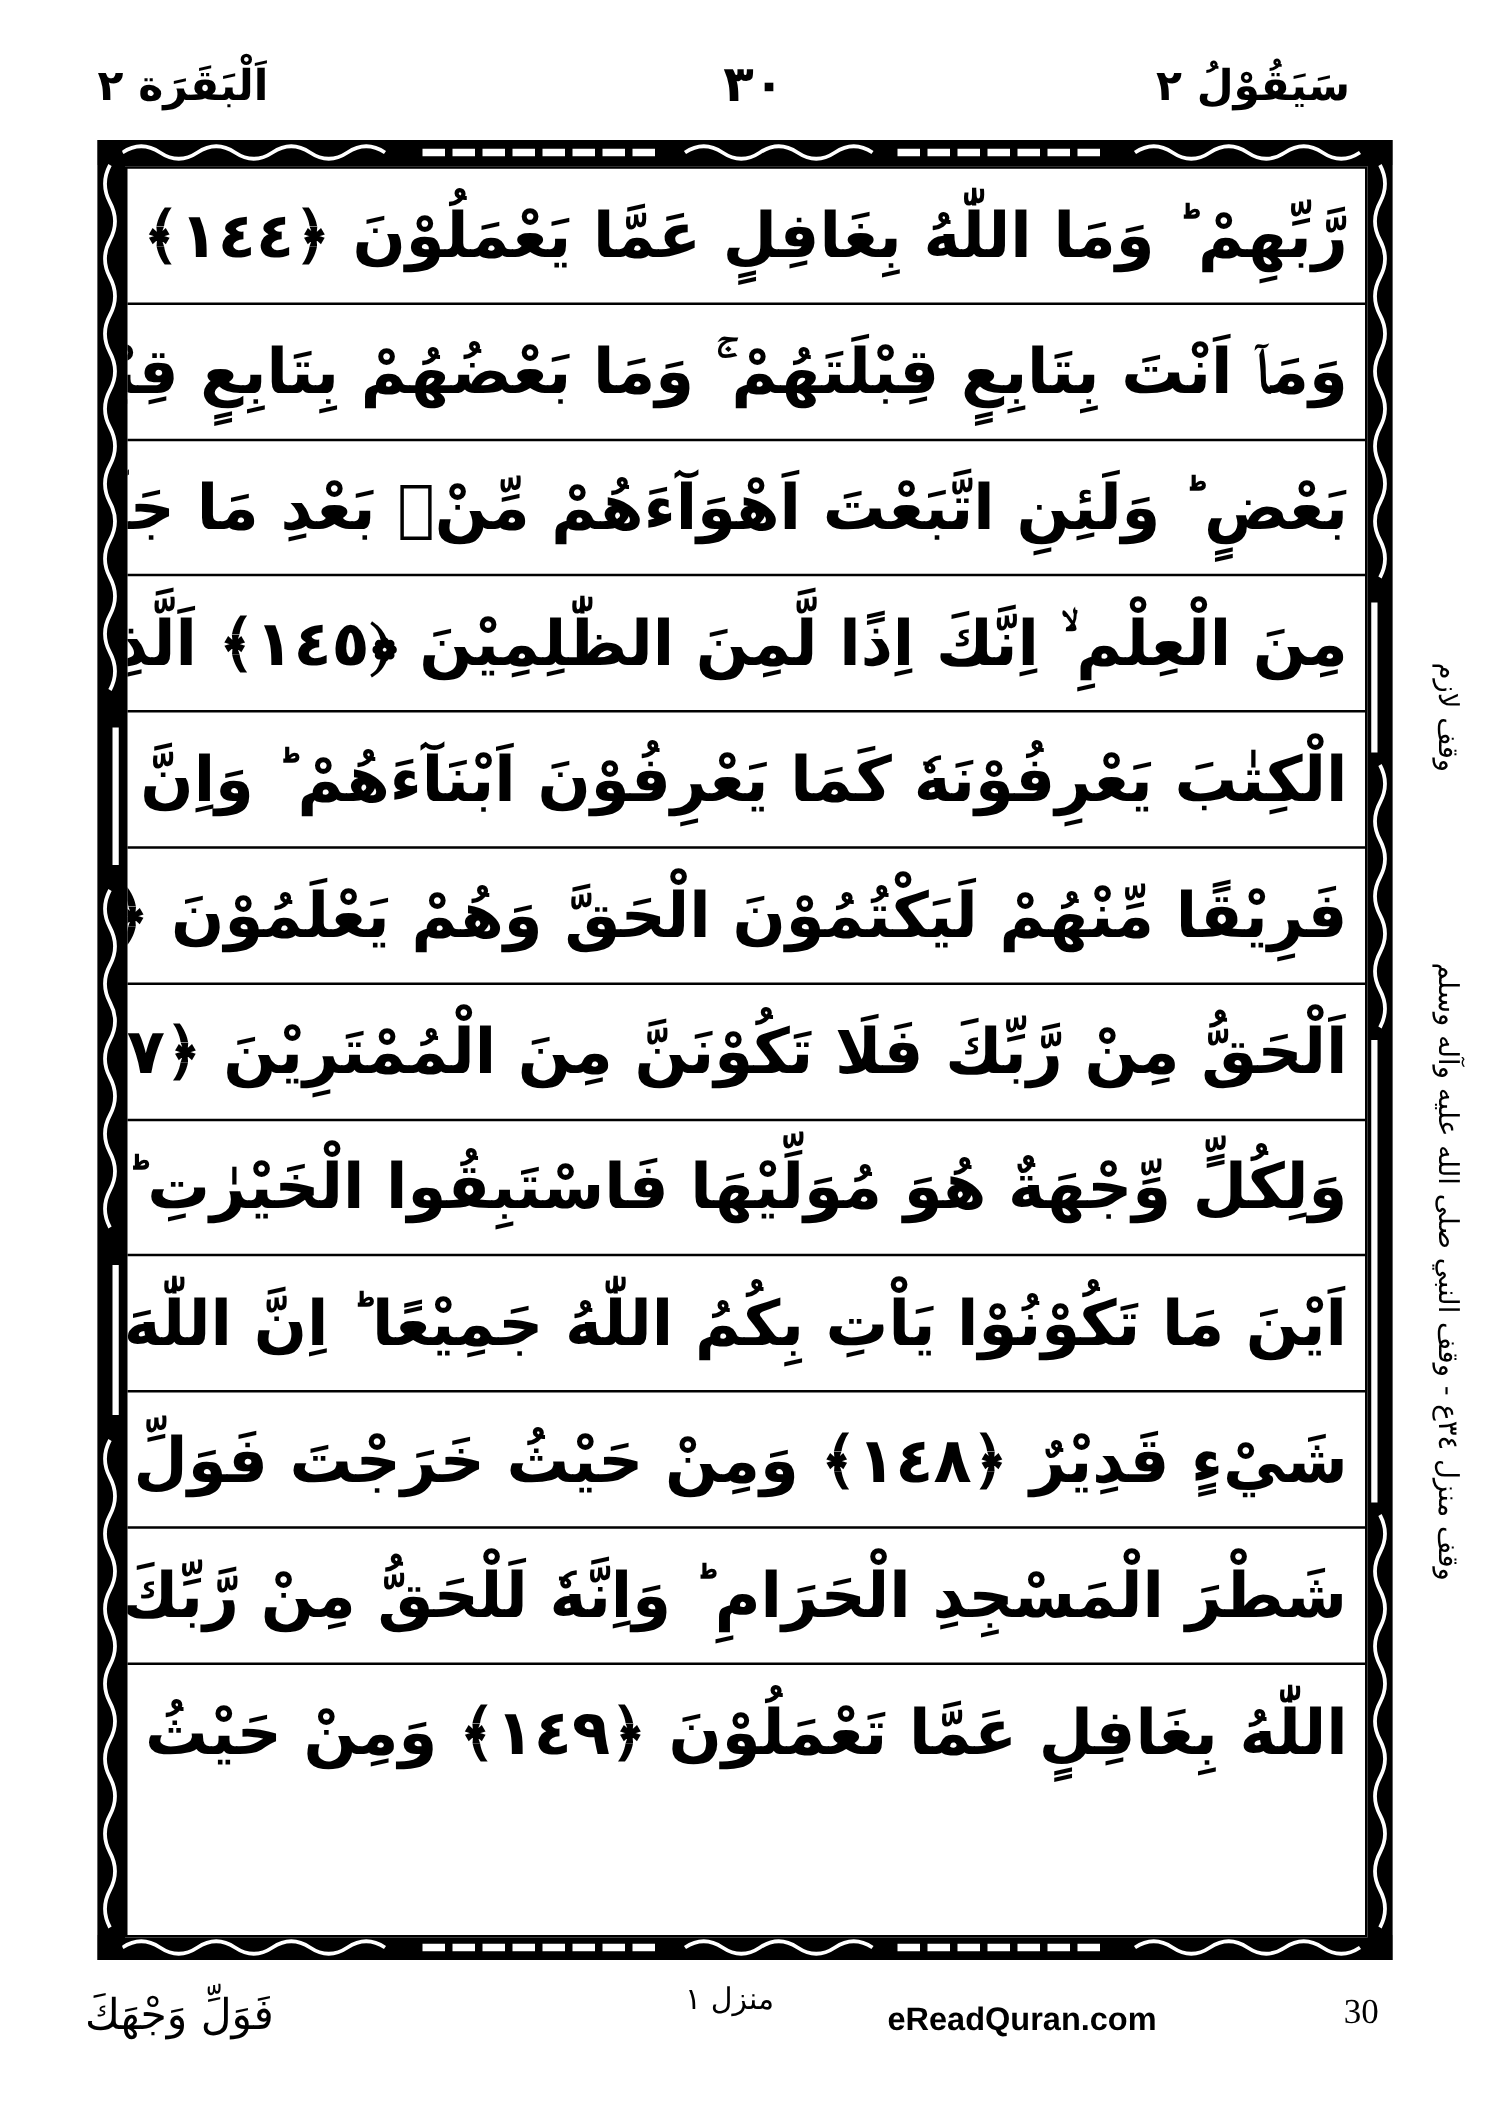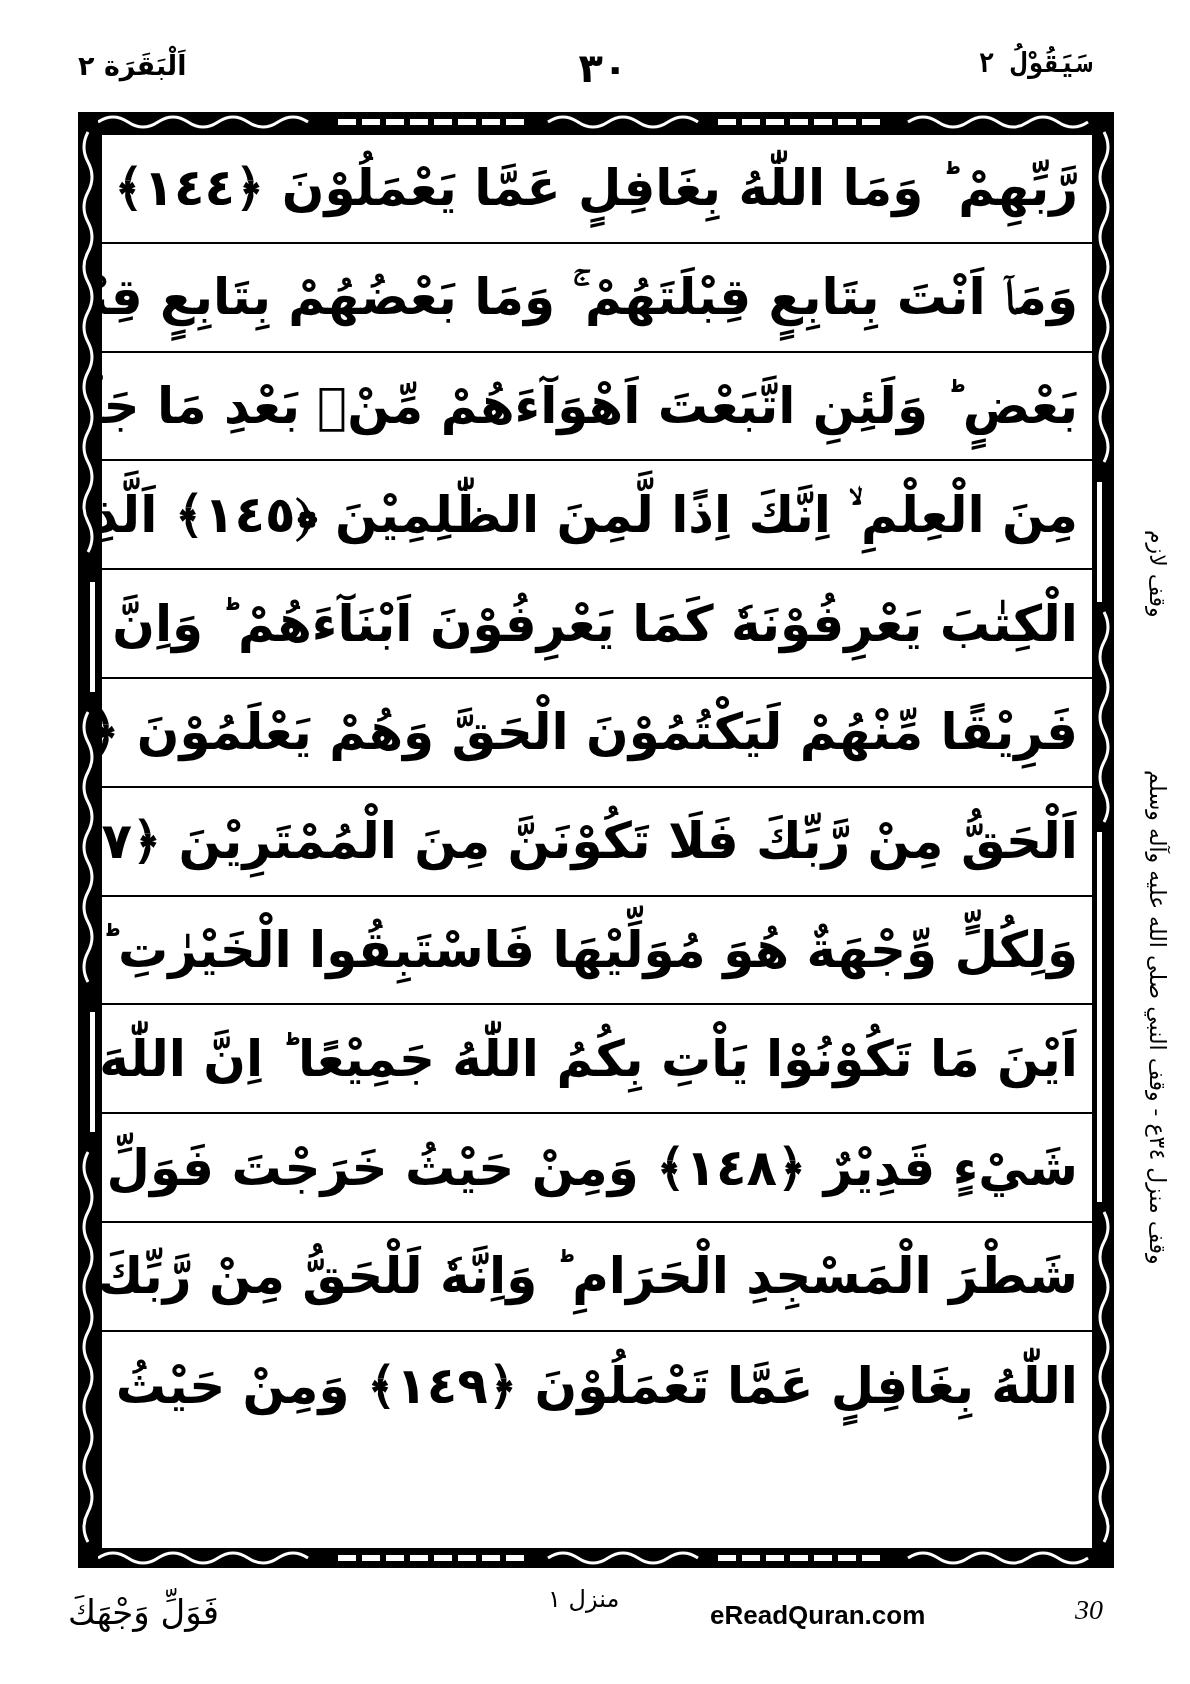--- a/index.html
+++ b/index.html
@@ -1,19 +1,19 @@
 <!DOCTYPE html>
 <html><head>
   <meta charset="utf-8">
   <style>
     html, body { margin: 0; padding: 0; background: #ffffff; }
     body { width: 1190px; height: 1684px; position: relative; overflow: hidden; font-family: "DejaVu Sans", sans-serif; color: #000; }
 
-    .hdr { position: absolute; top: 52px; font-size: 27px; font-weight: bold; line-height: 1; direction: rtl; }
-    .hdr-right { right: 98px; font-family: Liberation Mono, monospace; }
+    .hdr { position: absolute; top: 52px; font-size: 34px; font-weight: bold; line-height: 1; direction: rtl; }
+    .hdr-right { right: 110px; }
     .hdr-left { left: 78px; }
     .hdr-center { left: 0; right: 0; text-align: center; top: 48px; font-size: 40px; padding-left: 16px; }
 
     
     .frame { position: absolute; left: 78px; top: 112px; width: 1036px; height: 1456px; background: #000; box-sizing: border-box; }
     .frame .orn { position: absolute; background-repeat: repeat; }
     .orn-top, .orn-bot { left: 0; right: 0; height: 20px; }
     .orn-top { top: 0; }
     .orn-bot { bottom: 0; }
     .orn-left, .orn-right { top: 0; bottom: 0; width: 20px; }
@@ -27,21 +27,21 @@
     .line span.txt { display: block; width: 100%; text-align: justify; text-align-last: justify; }
 
     .margin-note { position: absolute; right: 22px; writing-mode: vertical-rl; font-size: 22px; font-family: "DejaVu Sans", sans-serif; direction: rtl; line-height: 1; }
     .mn1 { top: 530px; }
     .mn2 { top: 770px; }
 
     .ftr { position: absolute; top: 1590px; }
     .ftr-catch { left: 68px; font-size: 34px; font-weight: normal; direction: rtl; top: 1592px; }
     .ftr-manzil { left: 548px; font-size: 24px; direction: rtl; top: 1585px; }
     .ftr-site { left: 710px; font-family: "Liberation Sans", sans-serif; font-weight: bold; font-size: 26px; top: 1600px; }
-    .ftr-num { left: 1075px; font-family: "Liberation Serif", serif; font-size: 28px; top: 1594px; font-style: italic; }
+    .ftr-num { left: 1075px; font-family: "Liberation Serif", serif; font-size: 28px; top: 1594px; }
   </style>
 </head>
 <body>
 
 <div class="hdr hdr-right">سَيَقُوْلُ ٢</div>
 <div class="hdr hdr-center">٣٠</div>
 <div class="hdr hdr-left">اَلْبَقَرَة ٢</div>
 
 <div class="frame">
   <div class="orn orn-top">

